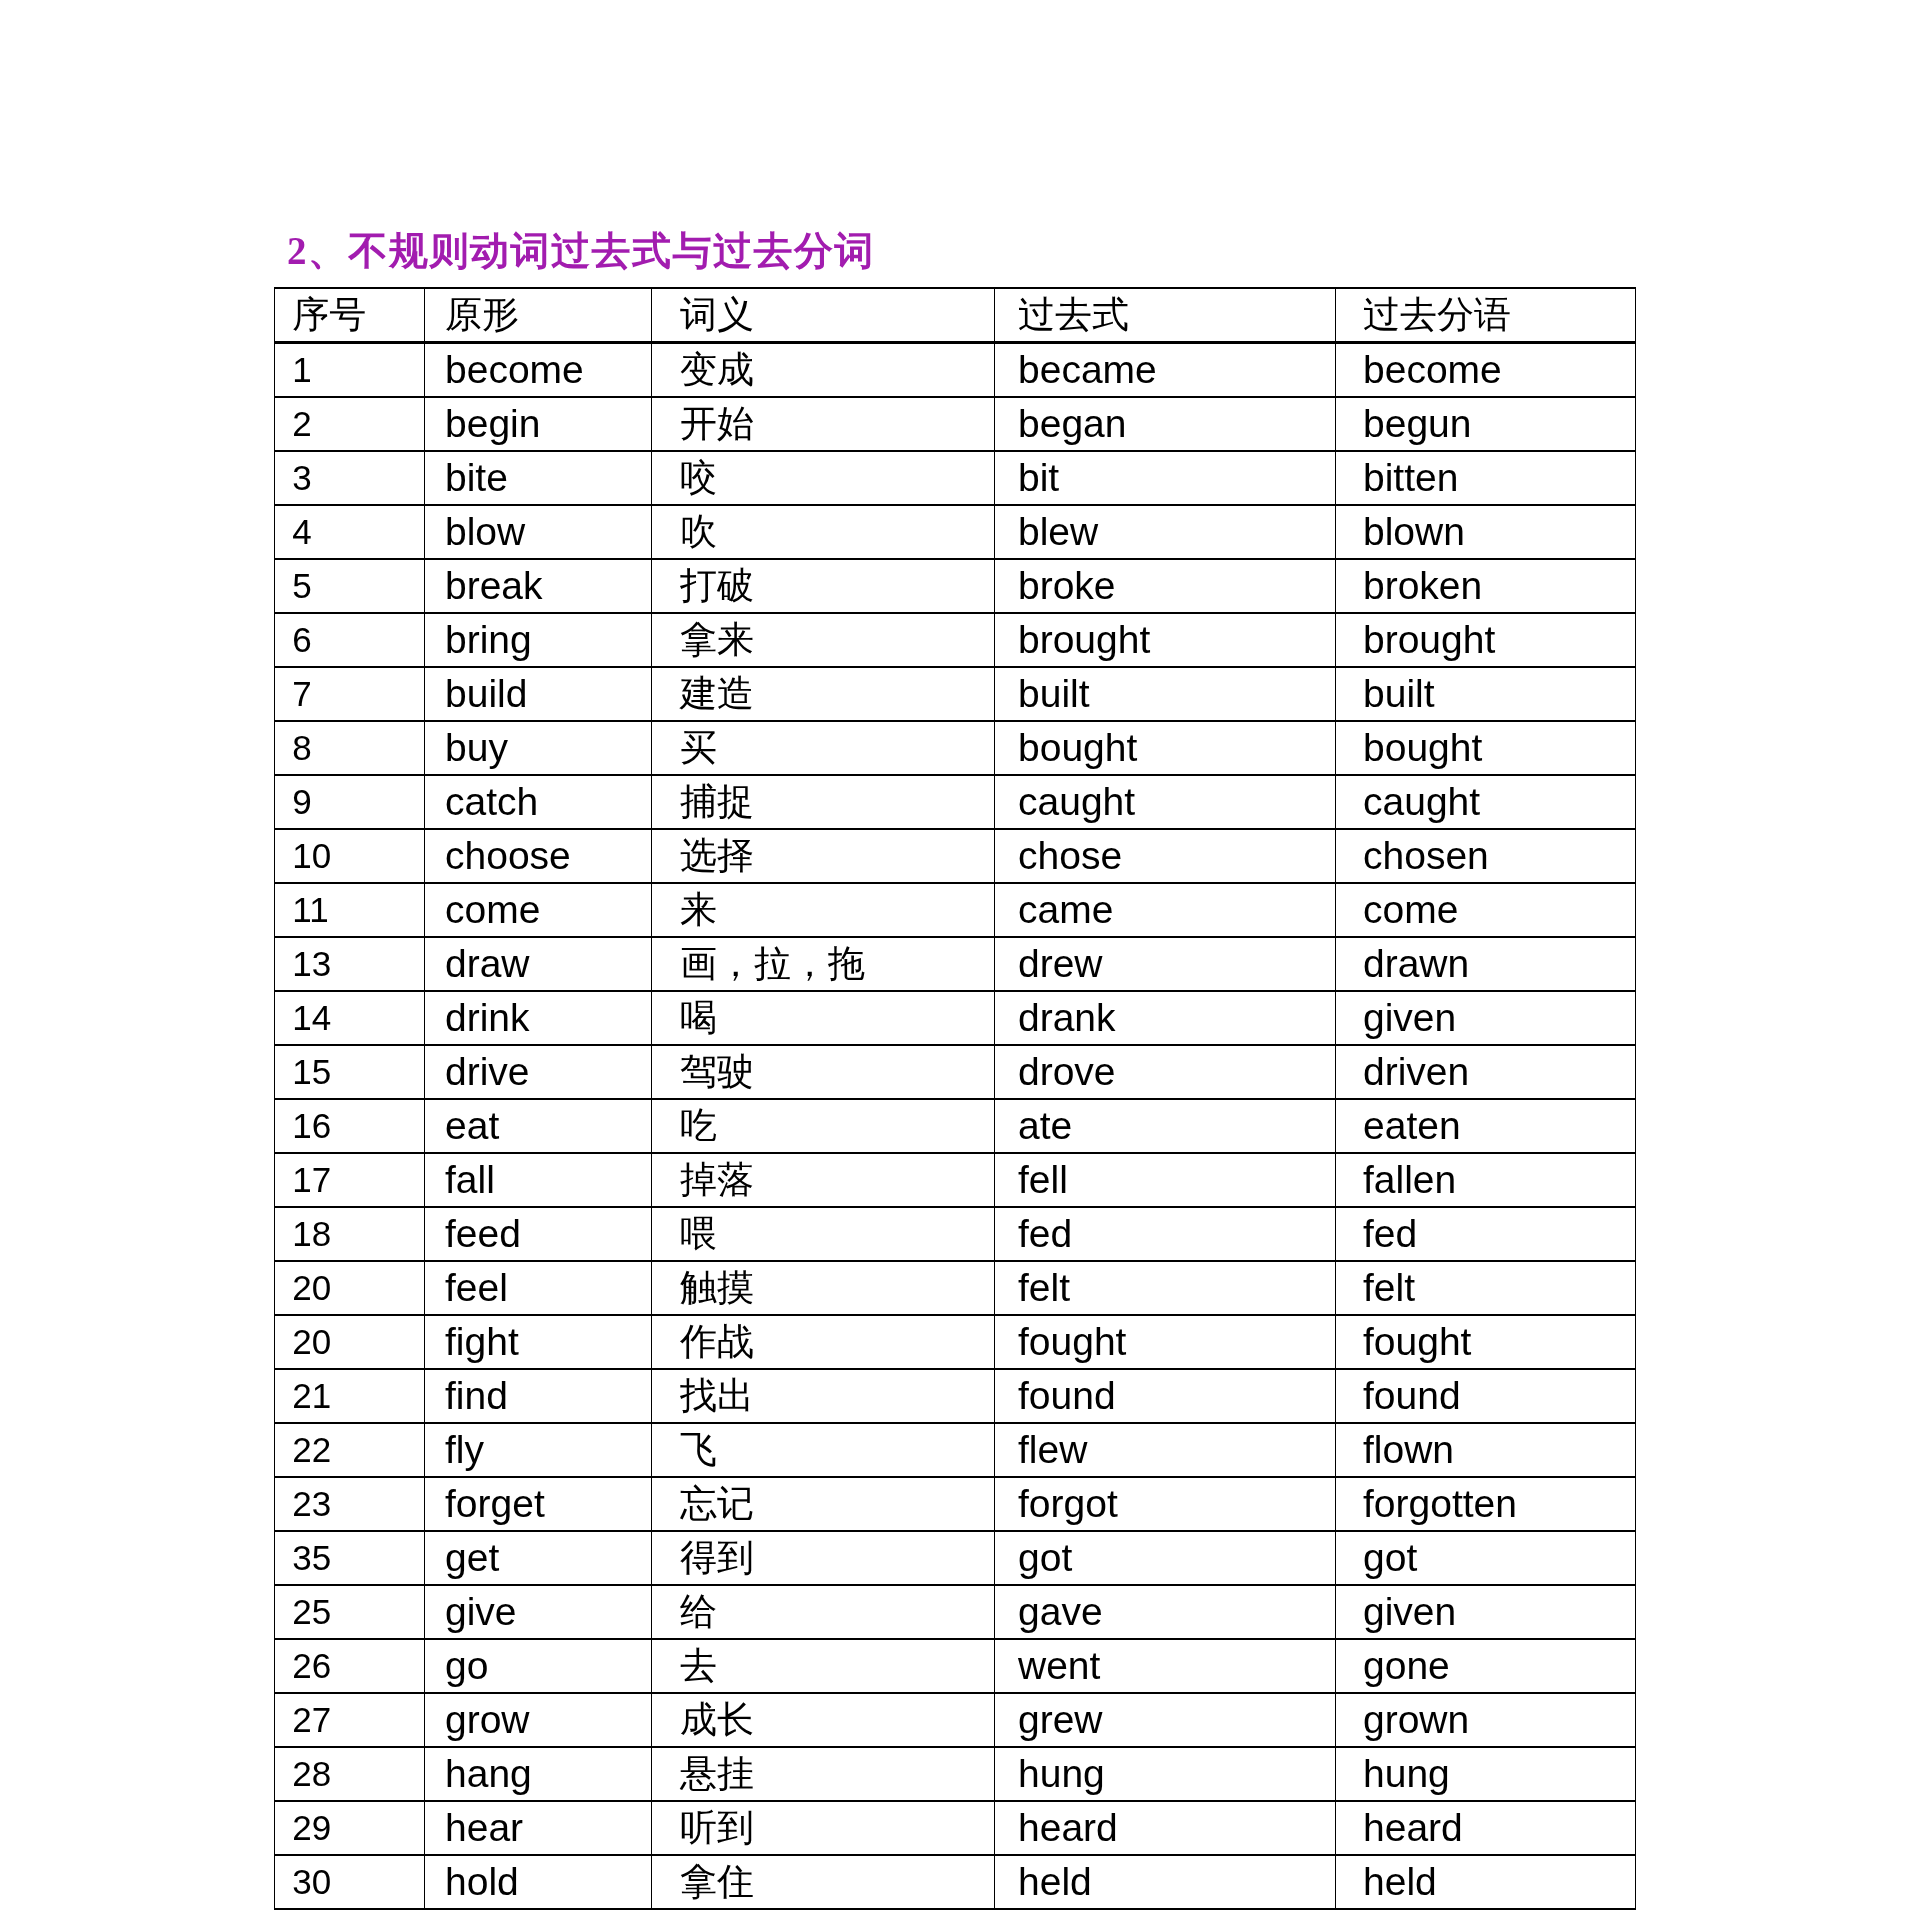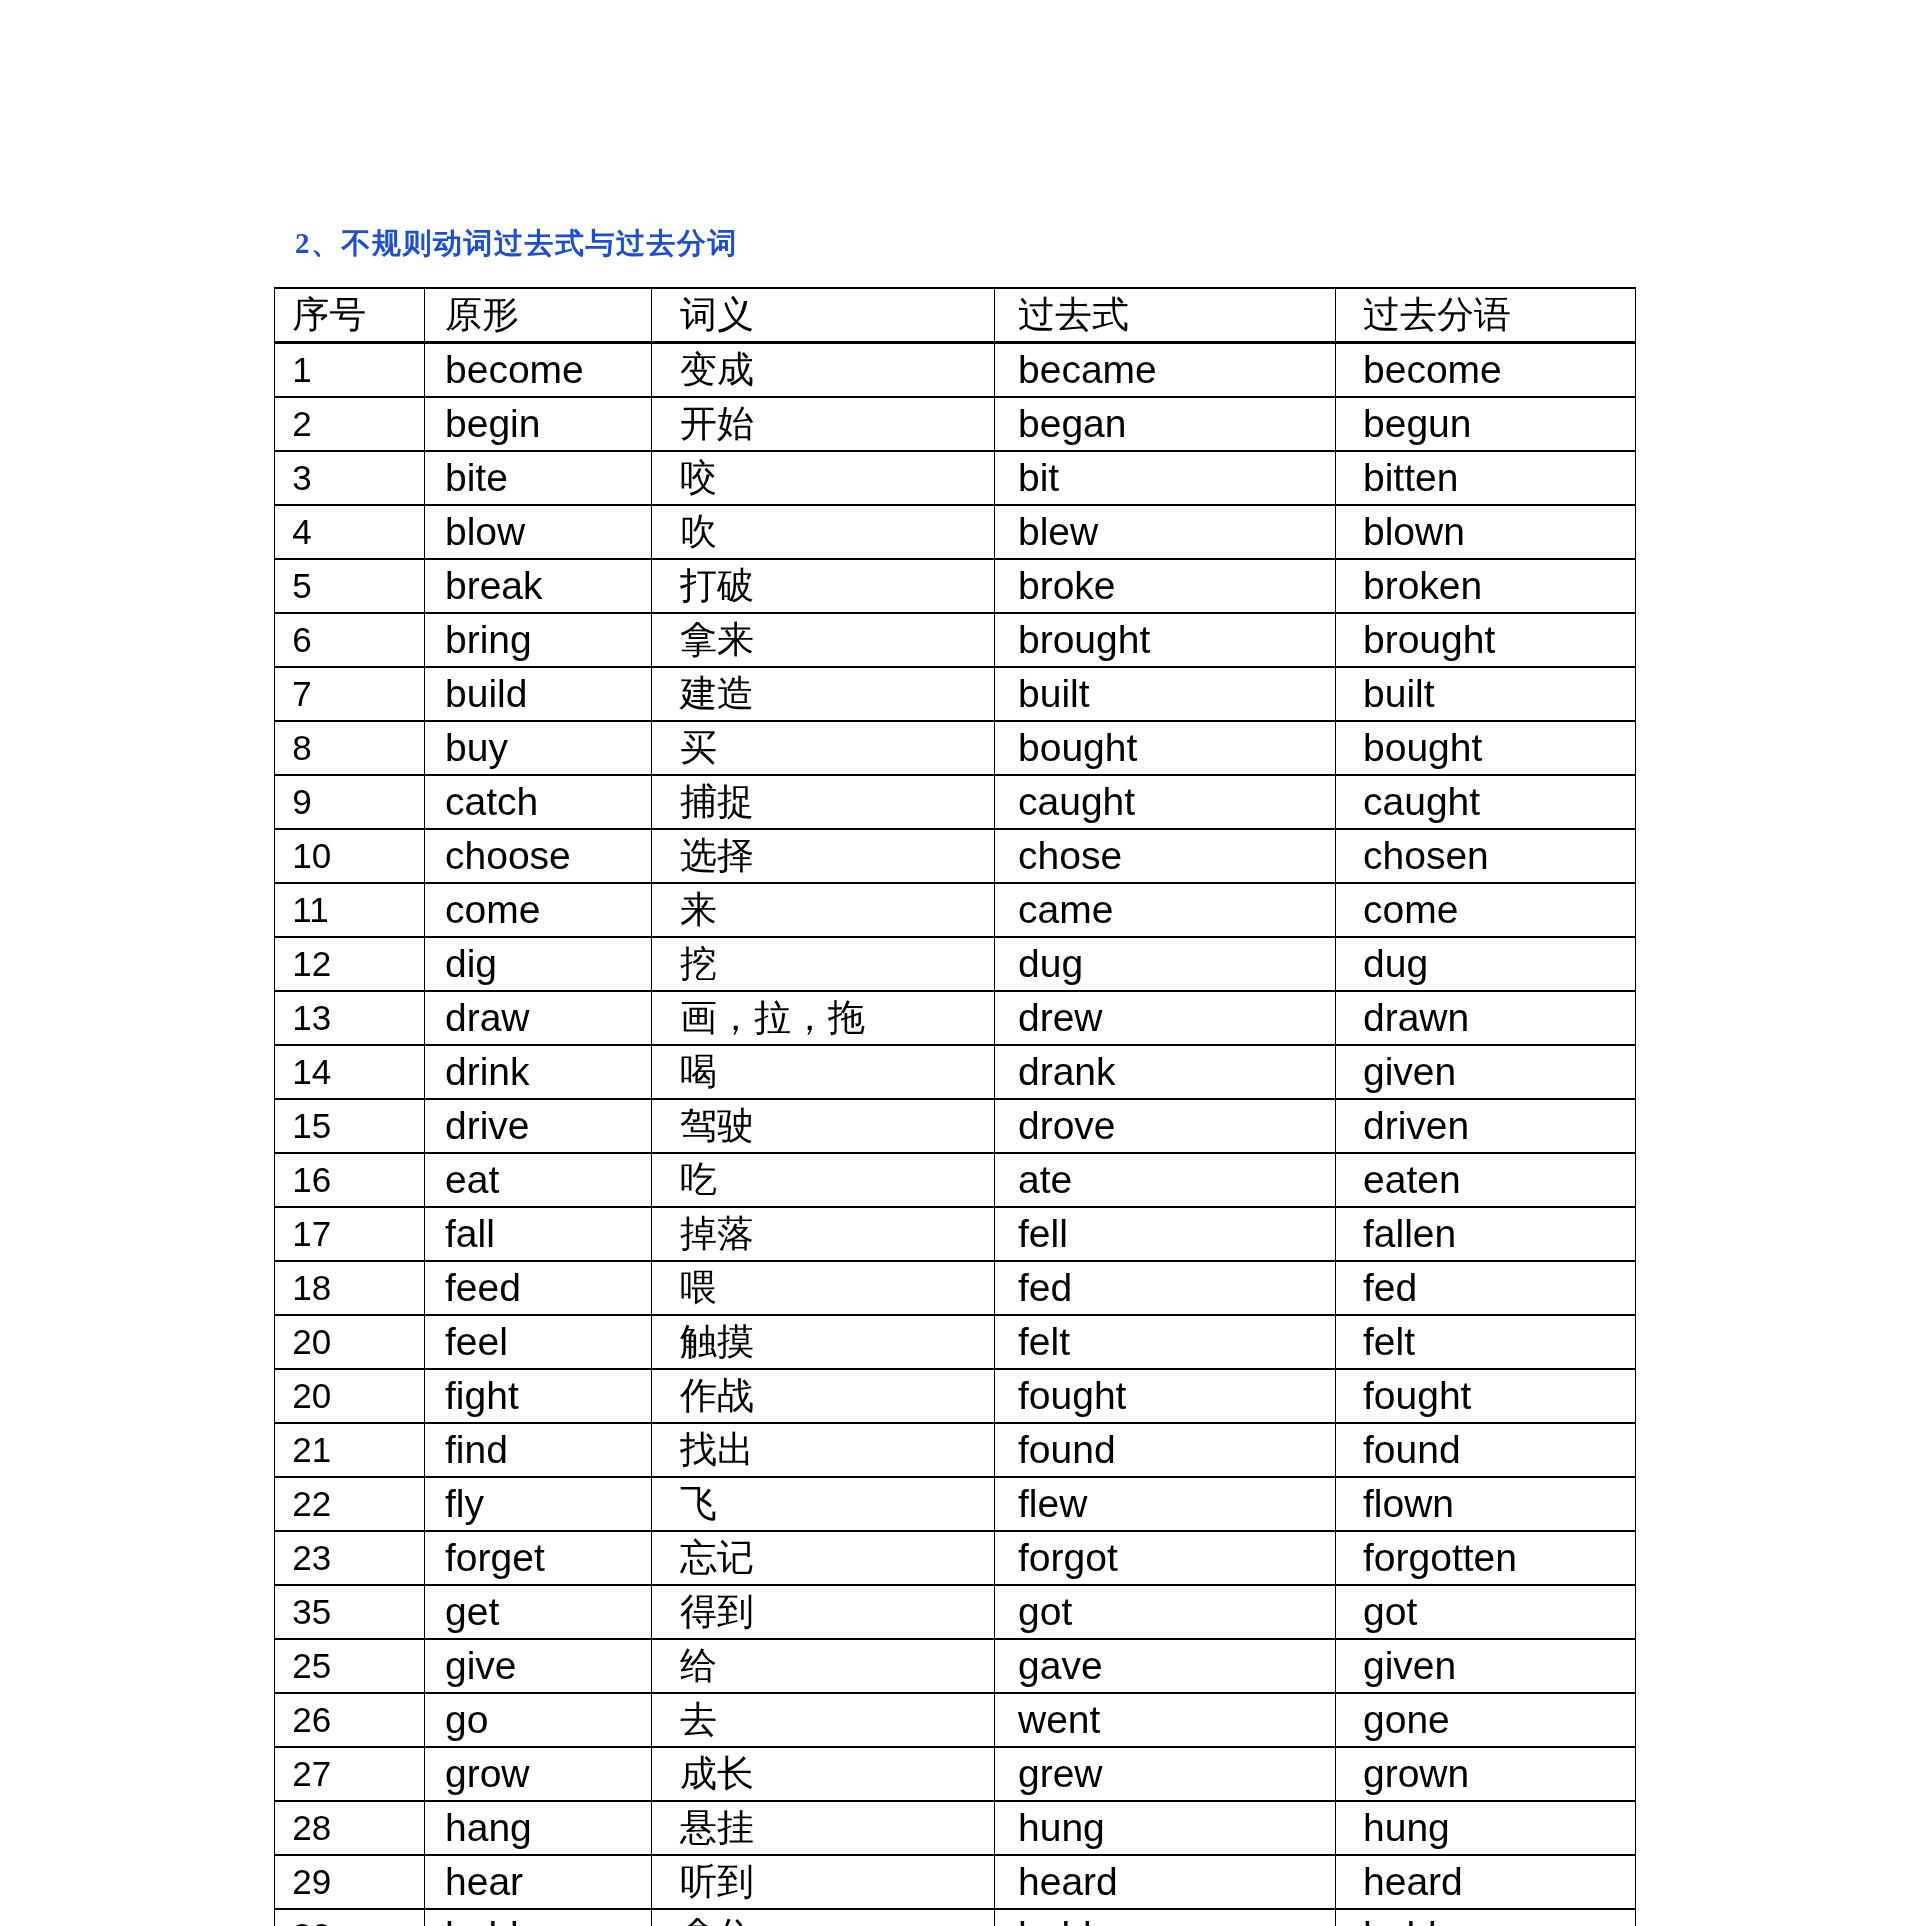--- a/index.html
+++ b/index.html
@@ -15,27 +15,27 @@
     color: #000000;
   }
   .cn {
     font-family: "Liberation Serif", "DejaVu Serif", serif;
   }
   .en {
     font-family: "Liberation Sans", "DejaVu Sans", sans-serif;
   }
   #section-title {
     position: absolute;
-    left: 295px;
+    left: 287px;
     top: 224px;
-    font-size: 29px;
+    font-size: 39px;
     font-weight: 700;
     letter-spacing: 1.5px;
     white-space: nowrap;
-    color: #1d4ed8;
+    color: #a21caf;
   }
   #verbs-table {
     position: absolute;
     left: 274px;
     top: 287px;
     width: 1362px;
     border-collapse: collapse;
     table-layout: fixed;
   }
   #verbs-table th,
@@ -160,27 +160,20 @@
     <td class="en" data-field="participle">chosen</td>
   </tr>
       <tr>
     <td class="en" data-field="no">11</td>
     <td class="en" data-field="base">come</td>
     <td class="cn" data-field="meaning">来</td>
     <td class="en" data-field="past">came</td>
     <td class="en" data-field="participle">come</td>
   </tr>
       <tr>
-    <td class="en" data-field="no">12</td>
-    <td class="en" data-field="base">dig</td>
-    <td class="cn" data-field="meaning">挖</td>
-    <td class="en" data-field="past">dug</td>
-    <td class="en" data-field="participle">dug</td>
-  </tr>
-      <tr>
     <td class="en" data-field="no">13</td>
     <td class="en" data-field="base">draw</td>
     <td class="cn" data-field="meaning">画，拉，拖</td>
     <td class="en" data-field="past">drew</td>
     <td class="en" data-field="participle">drawn</td>
   </tr>
       <tr>
     <td class="en" data-field="no">14</td>
     <td class="en" data-field="base">drink</td>
     <td class="cn" data-field="meaning">喝</td>

